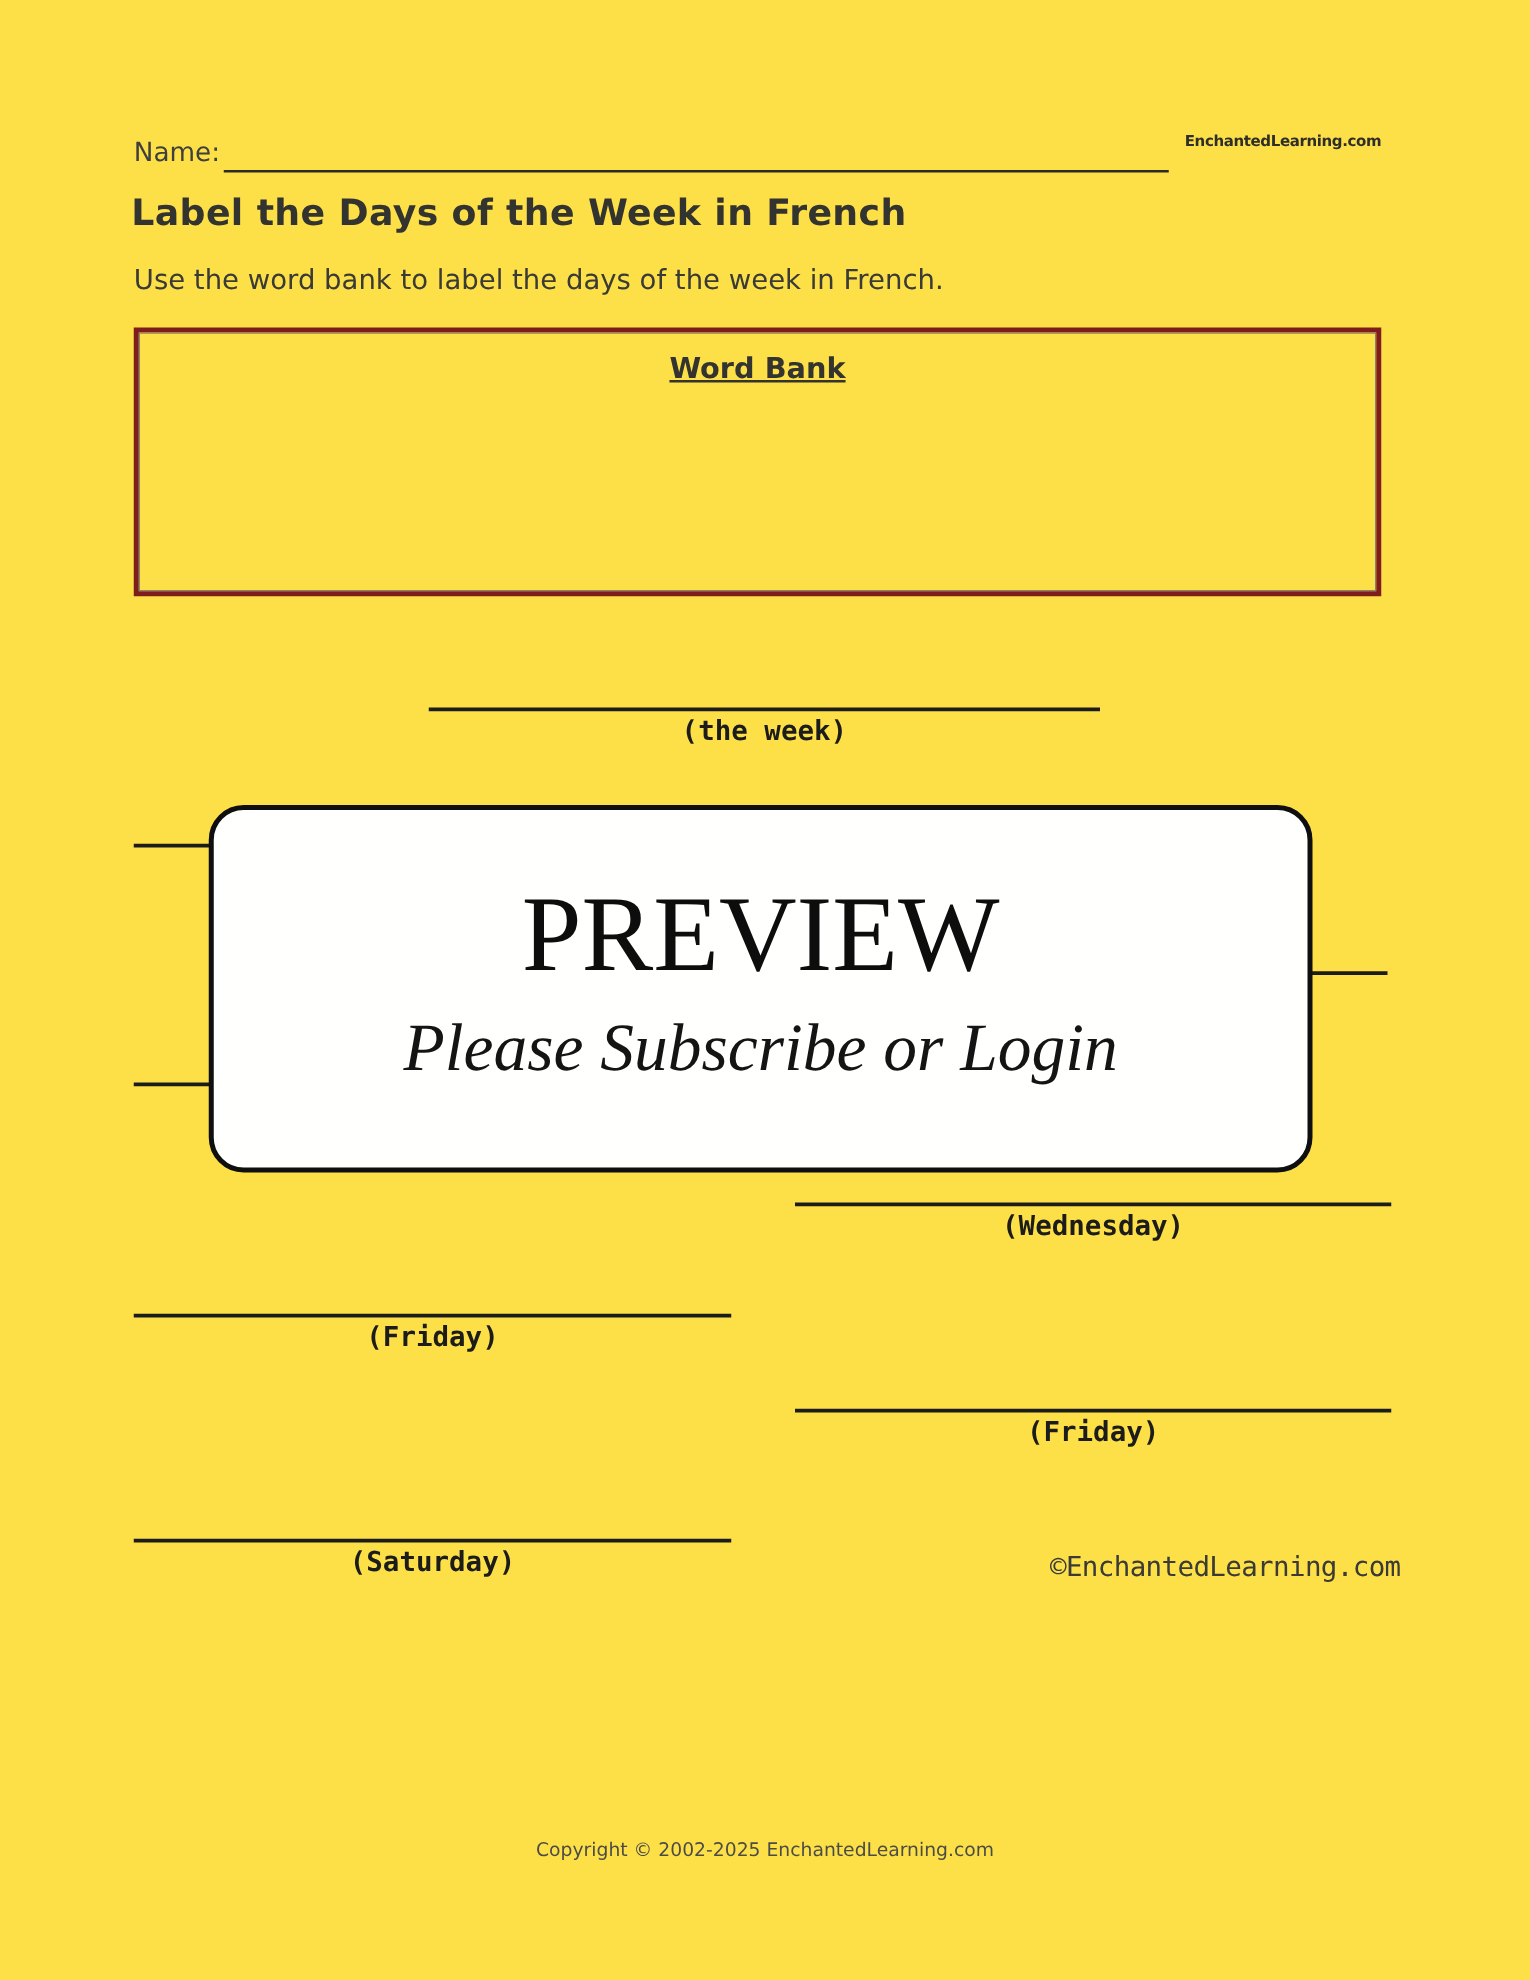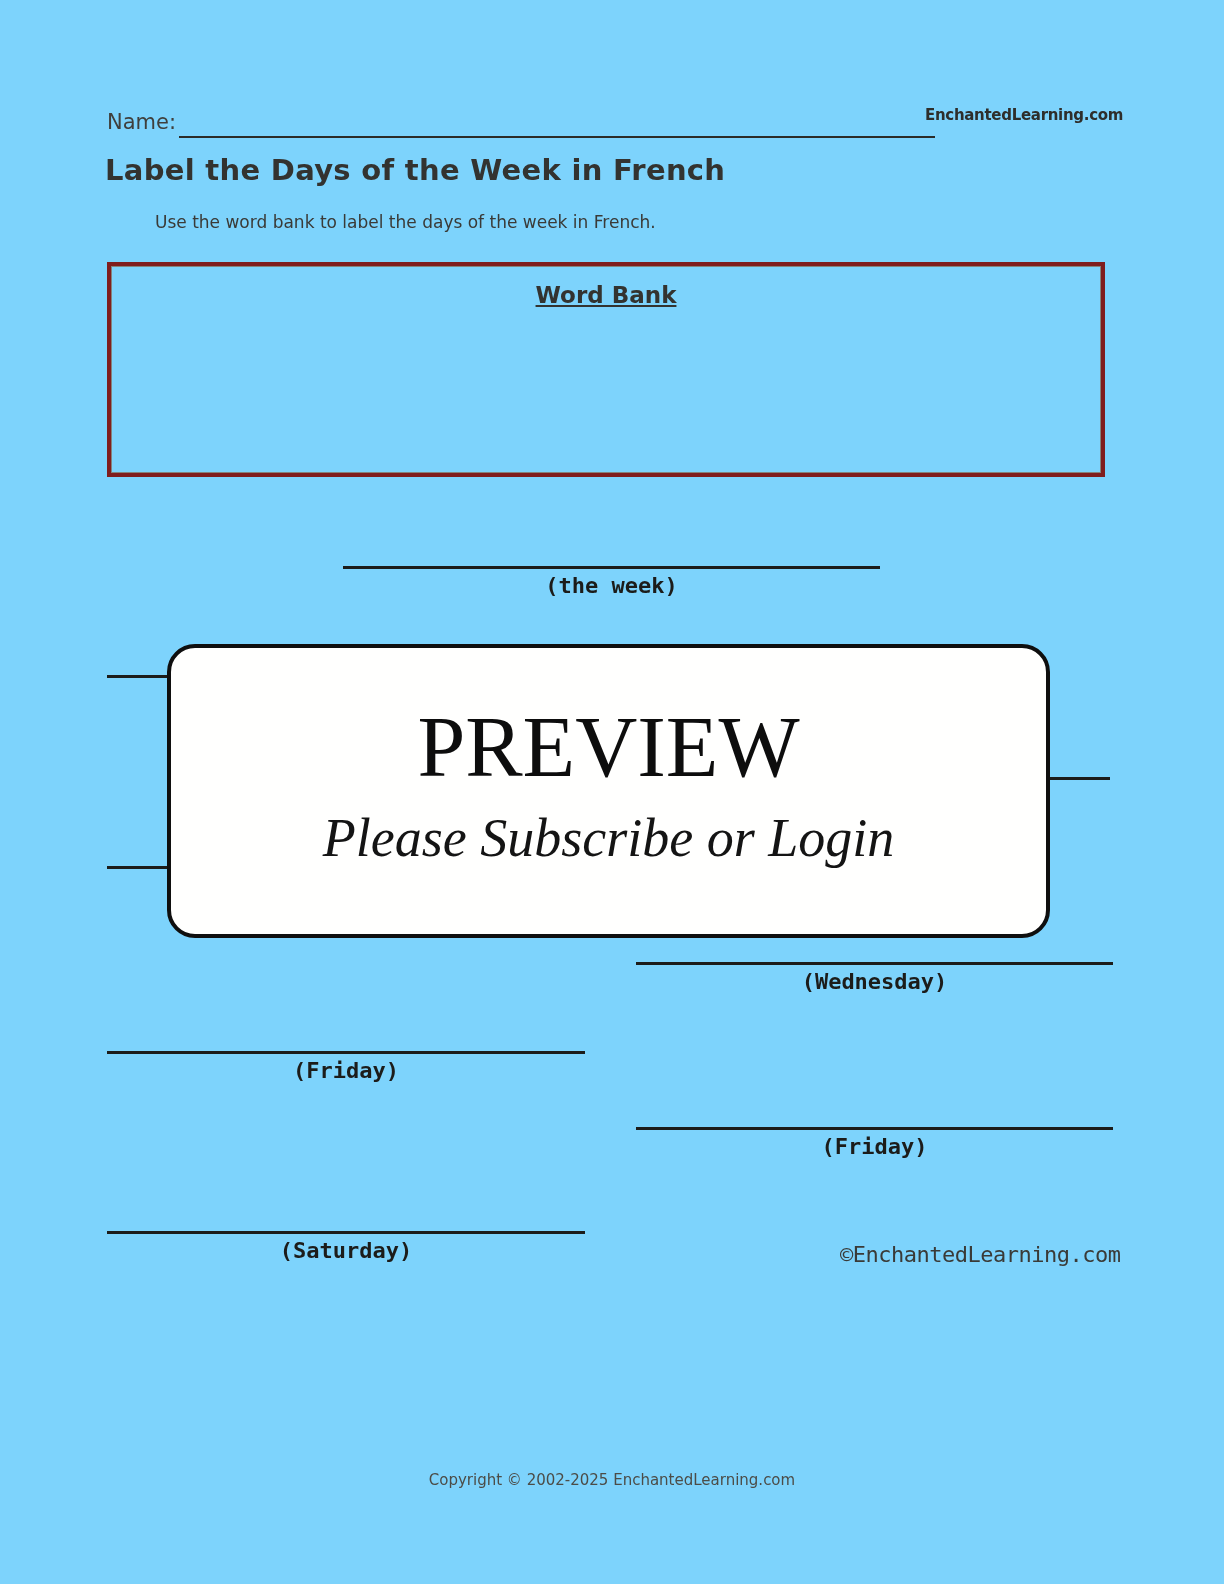--- a/index.html
+++ b/index.html
@@ -1,33 +1,33 @@
 <!DOCTYPE html>
 <html><head>
 <meta charset="utf-8">
 <style>
   html,body{margin:0;padding:0;}
   body{background:#e8e8e8;}
   .page{
     position:relative;
     width:1224px;height:1584px;
     margin:0 auto;
-    background:#7dd3fc;
+    background:#fde047;
     font-family:"DejaVu Sans",sans-serif;
     color:#3a3a3a;
     overflow:hidden;
   }
   .abs{position:absolute;}
   
   .name-label{left:107px;top:110px;font-size:21px;color:#3f3f3c;}
   .name-line{left:179px;top:136px;width:756px;height:0;border-top:2px solid #2b2b28;}
-  .site-logo{left:925px;top:106px;width:180px;text-align:center;font-size:15px;font-weight:bold;color:#2e2e2b;letter-spacing:-0.3px;}
+  .site-logo{left:925px;top:106px;width:180px;text-align:right;font-size:12px;font-weight:bold;color:#2e2e2b;letter-spacing:-0.3px;}
   
   .title{left:105px;top:153px;font-size:29px;font-weight:bold;color:#333330;letter-spacing:0.3px;}
-  .instructions{left:107px;top:212px;font-size:17px;color:#3a3a37;margin-left:48px;}
+  .instructions{left:107px;top:212px;font-size:22px;color:#3a3a37;}
   
   .word-bank{
     left:107px;top:262px;width:998px;height:215px;
     box-sizing:border-box;
     border:4px solid #7f1d1d;
     box-shadow:inset 0 0 0 1px #83837d;
     padding-top:14px;
   }
   .wb-heading{
     text-align:center;font-size:23px;font-weight:bold;

